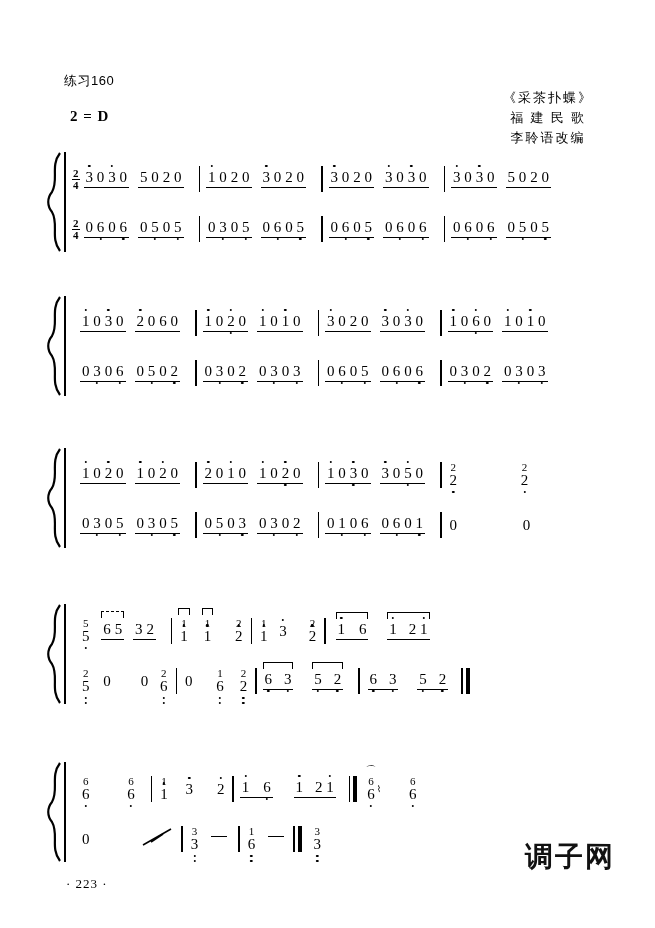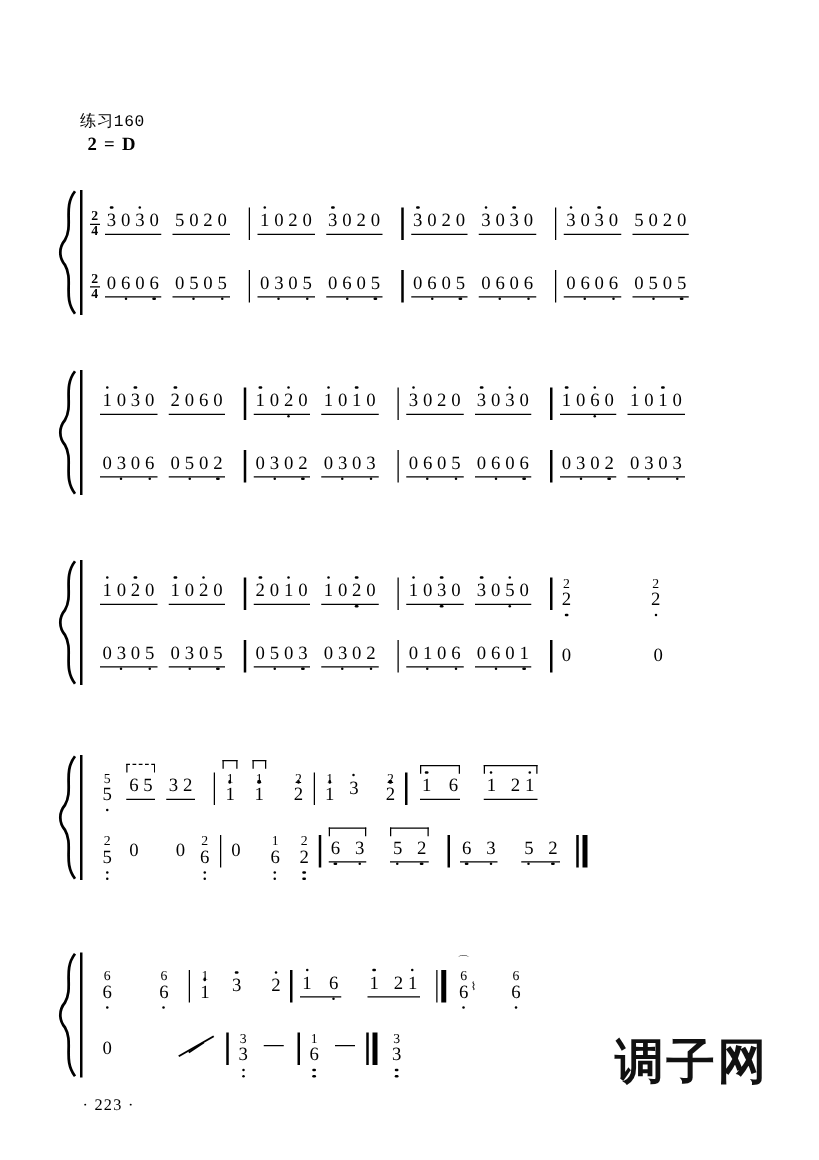--- a/index.html
+++ b/index.html
@@ -8,22 +8,22 @@
     background:#ffffff;
     font-family:"Liberation Serif", serif;
     color:#000;
     position:relative;
     overflow:hidden;
   }
   .page{position:absolute;inset:0;}
 
   
   .ex-label{
-    position:absolute;left:64px;top:88px;
-    font-family:Liberation Mono, monospace;
+    position:absolute;left:64px;top:72px;
+    font-family:Liberation Sans, sans-serif;
     font-size:13px;letter-spacing:.5px;
   }
   .key-sig{
     position:absolute;left:70px;top:108px;
     font-family:"Liberation Serif",serif;
     font-size:15px;font-weight:bold;letter-spacing:1px;
   }
   .credits{
     position:absolute;right:62px;top:88px;
     text-align:center;
@@ -117,36 +117,41 @@
   .fermata{position:absolute;left:50%;transform:translateX(-50%);top:-11px;font-size:11px;}
 
   
   .pageno{
     position:absolute;left:66px;bottom:36px;
     font-family:"Liberation Serif",serif;font-size:13px;letter-spacing:1px;
   }
   .wm-title{
     position:absolute;right:40px;bottom:52px;
     font-family:"Liberation Sans",sans-serif;
-    font-size:39px;font-weight:bold;color:#111;letter-spacing:2px;
+    font-size:28px;font-weight:bold;color:#111;letter-spacing:2px;
   }
   .wm-url{
     position:absolute;right:40px;bottom:18px;
     font-family:"Liberation Sans",sans-serif;
     font-size:20px;font-weight:bold;color:#1b6fc4;letter-spacing:1px;
   }
 </style>
 </head>
 <body>
 
 <div class="page">
 
   <div class="ex-label">练习160</div>
   <div class="key-sig">2 = D</div>
 
+  <div class="credits">
+    <div>《采茶扑蝶》</div>
+    <div>福 建 民 歌</div>
+    <div>李聆语改编</div>
+  </div>
 
   <div class="system" style="top:152px;">
     <div class="brace">
       <svg width="18" height="100" viewBox="0 0 18 100">
         <path d="M14 1 C4 14, 13 28, 6 40 C1 46, 1 54, 6 60 C13 72, 4 86, 14 99" fill="none" stroke="#000" stroke-width="2.2"></path>
       </svg>
     </div>
     <div class="staff-line" style="height:100px;"></div>
 
     <div class="stave" style="height:50px;">

